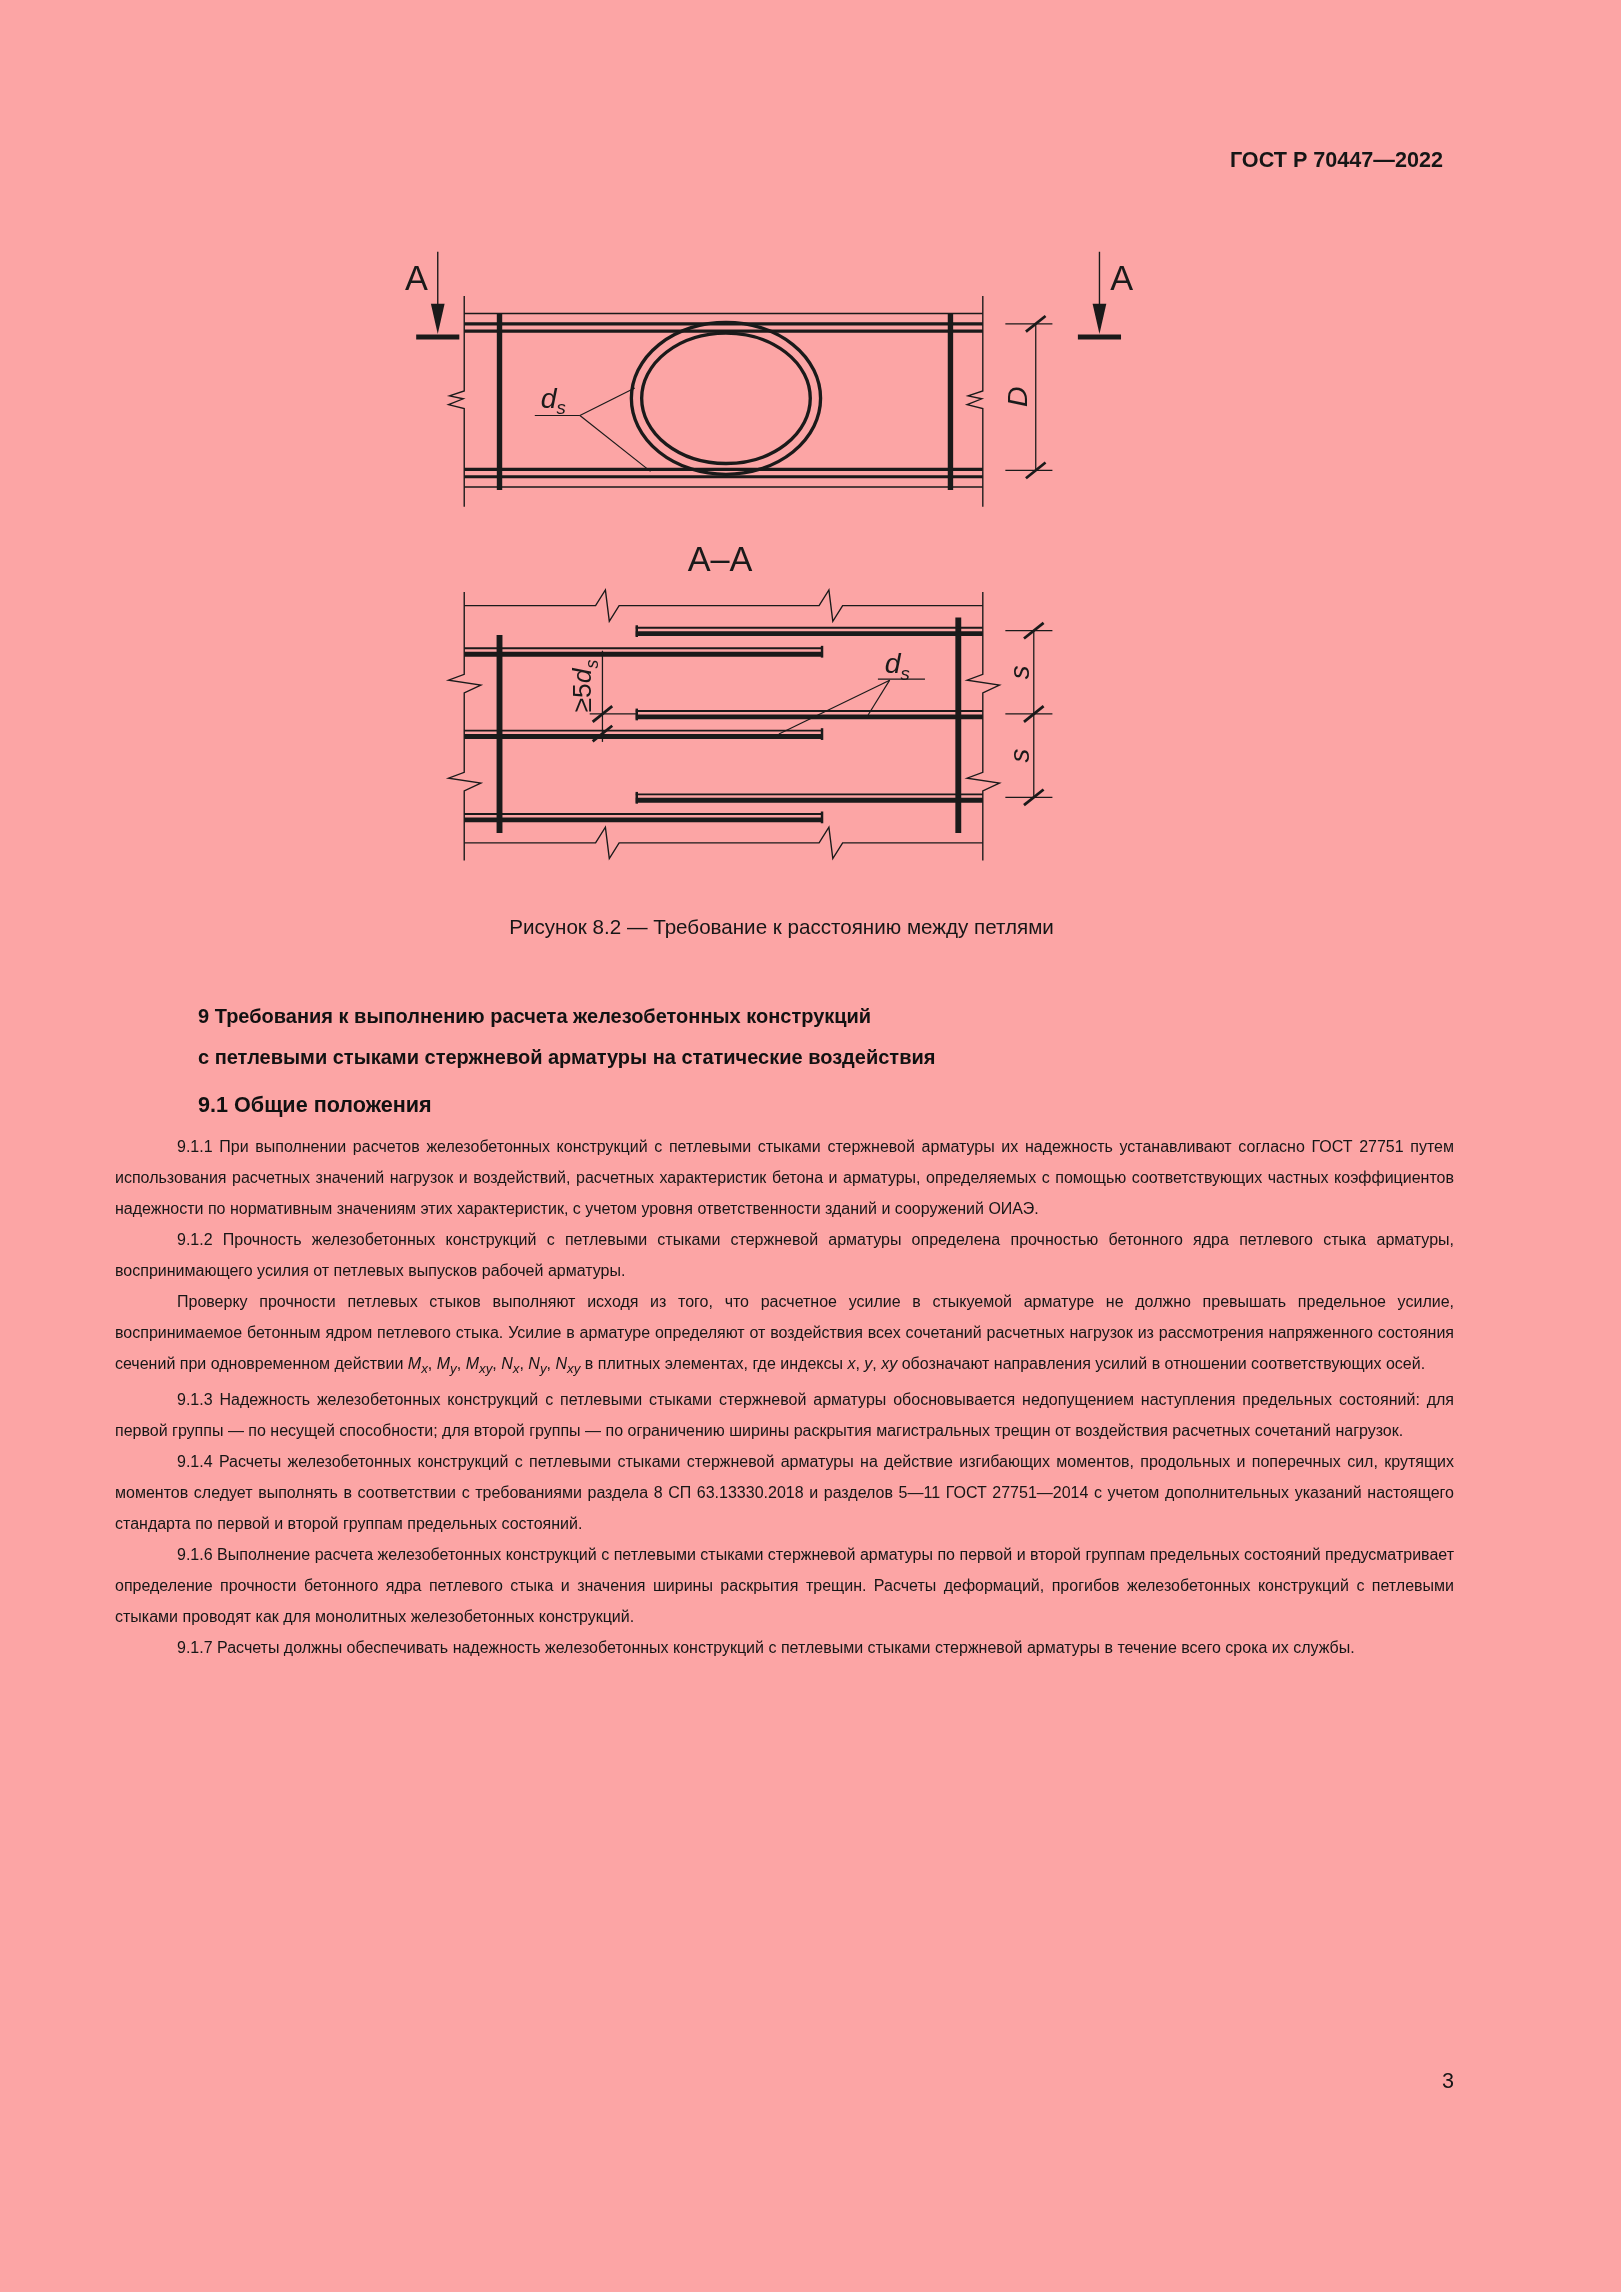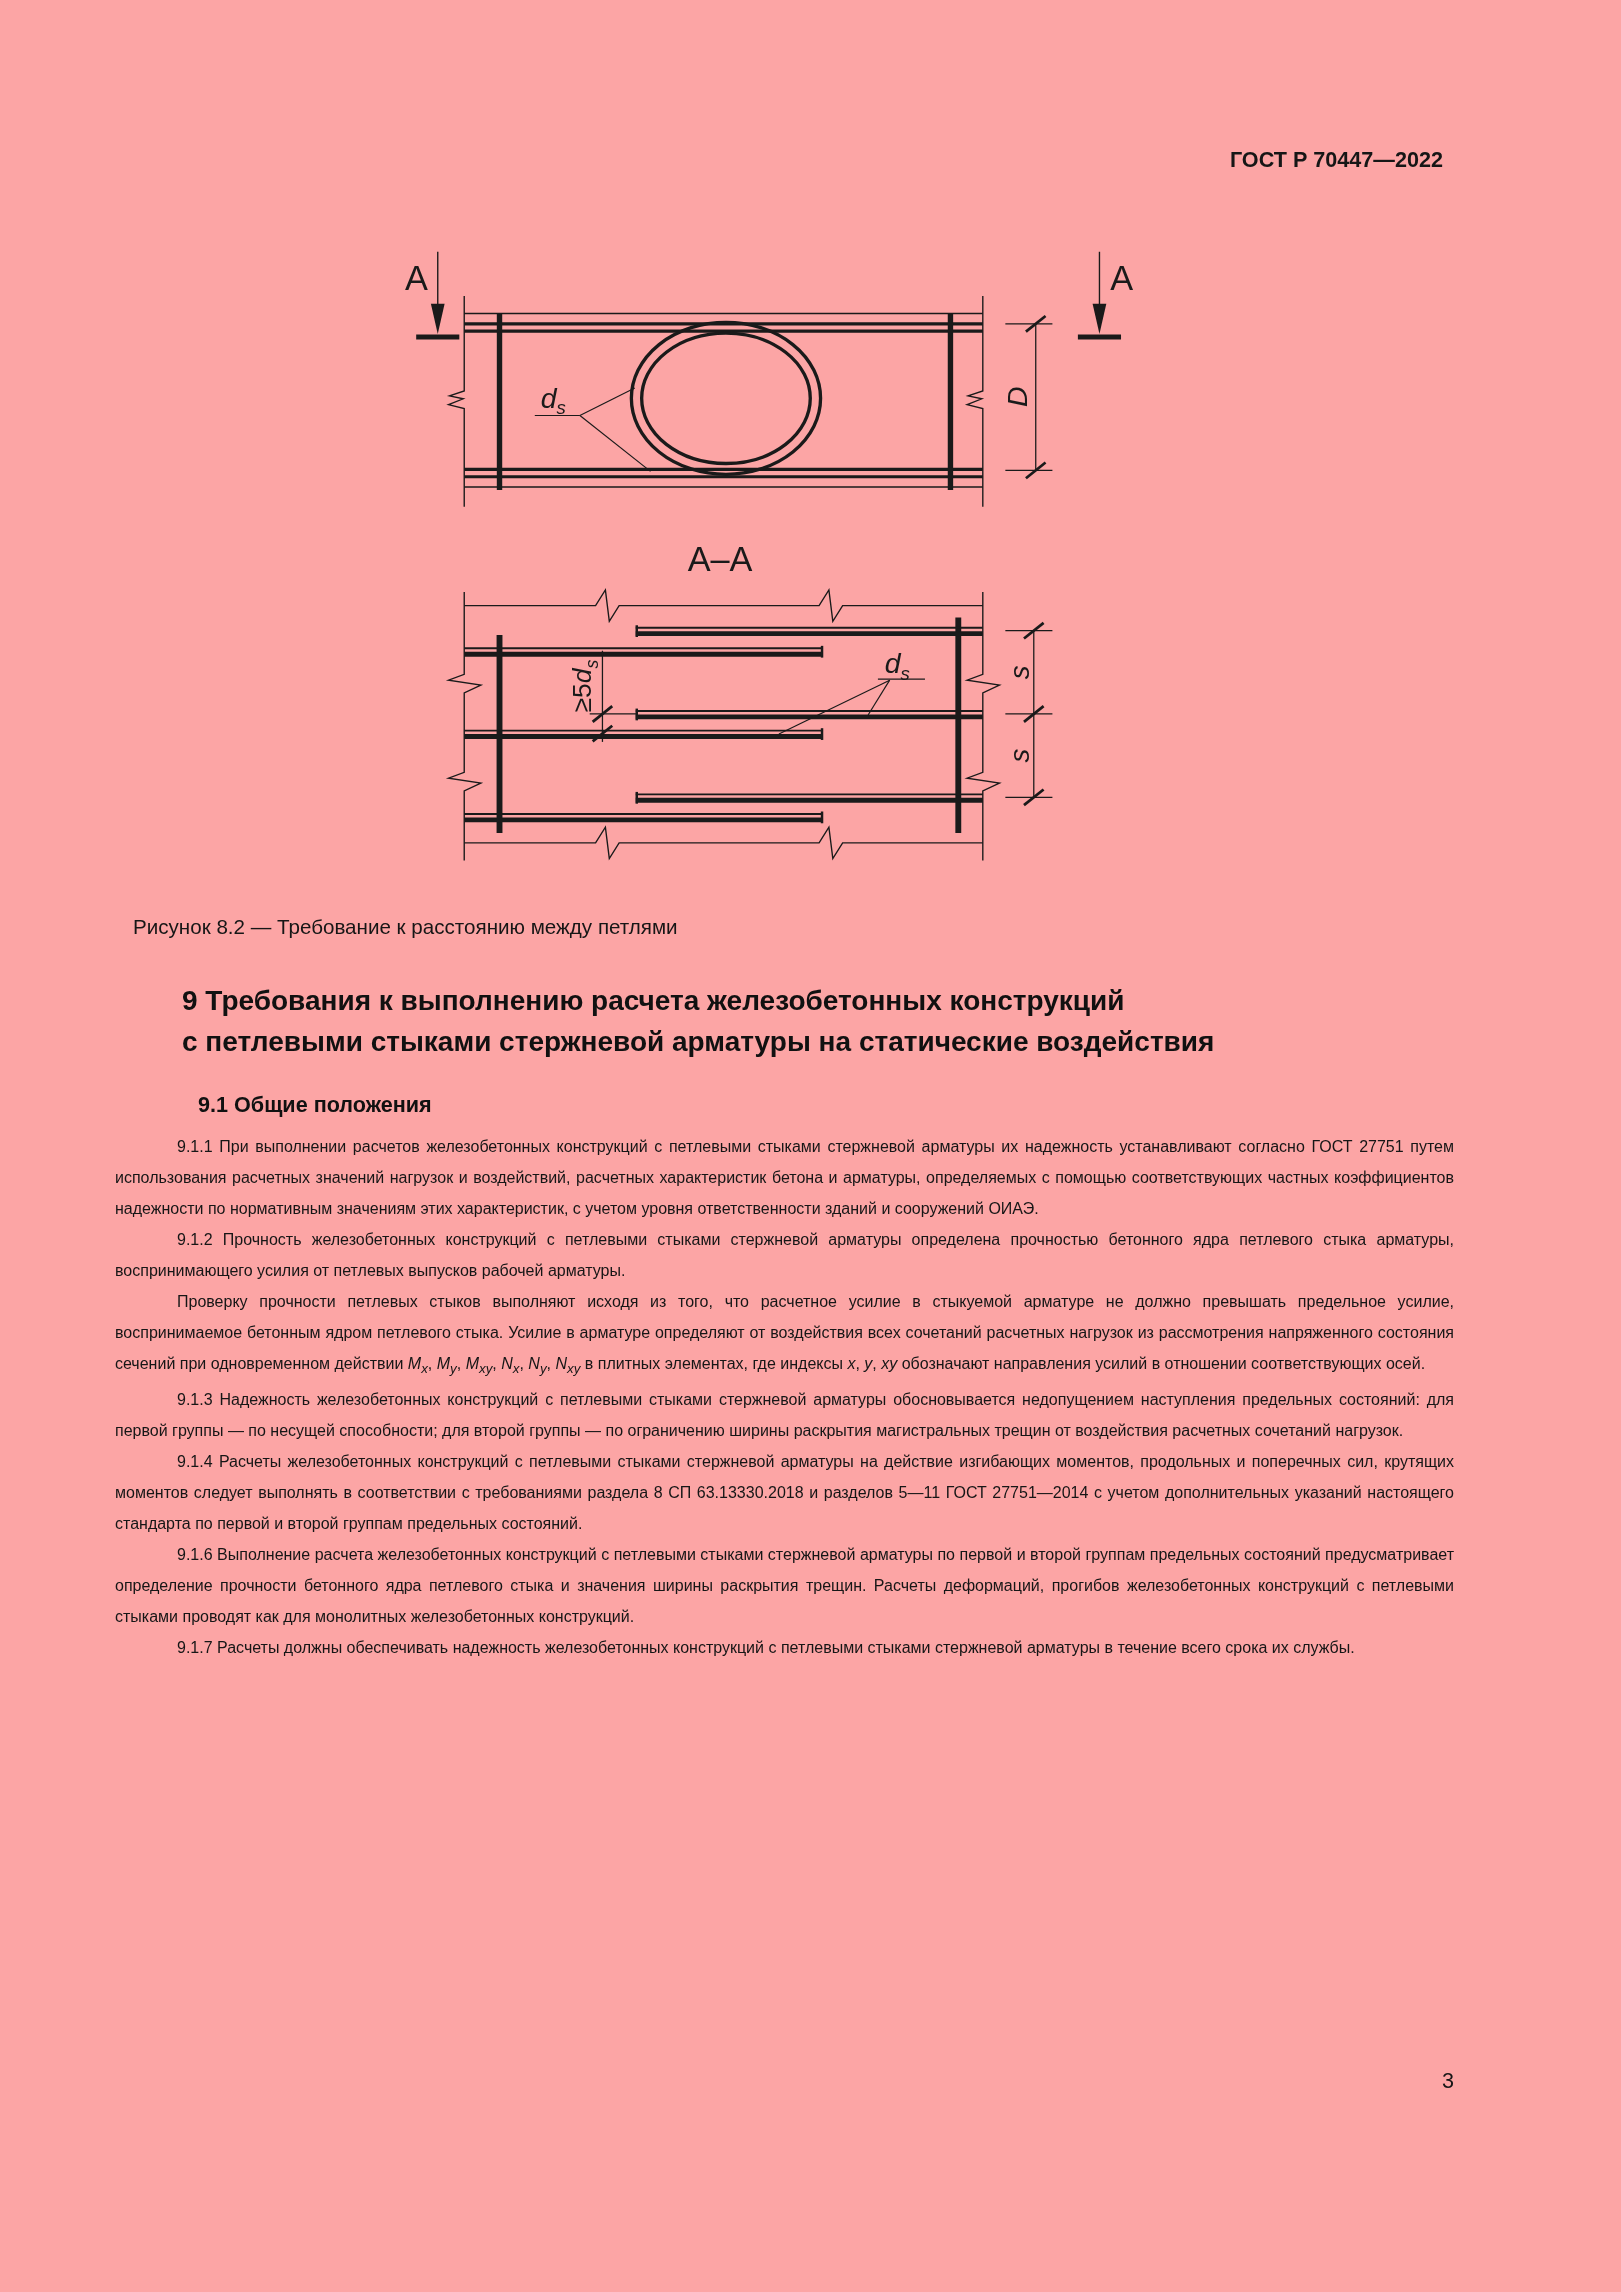--- a/index.html
+++ b/index.html
@@ -18,29 +18,30 @@
     text-align:right;
     font-size:21.6px; font-weight:bold;
     color:#161616;
   }
   .figure-svg{
     position:absolute;
     left:372px; top:240px;
   }
   .figure-caption{
     position:absolute;
-    top:915px; left:133px; width:1339px;
+    top:915px; left:112px; width:1339px;
+    text-align:center;
     font-size:20.6px;
     color:#161616;
   }
   .section-heading{
     position:absolute;
     left:182px; top:980px; width:1274px;
-    margin:0;
-    font-size:28px; font-weight:bold; line-height:41px;
+    margin:16px;
+    font-size:20px; font-weight:bold; line-height:41px;
     color:#111;
   }
   .subsection-heading{
     position:absolute;
     left:182px; top:1076px; width:1176px;
     margin:16px;
     font-size:21.6px; font-weight:bold;
     color:#111;
   }
   .body-text{

